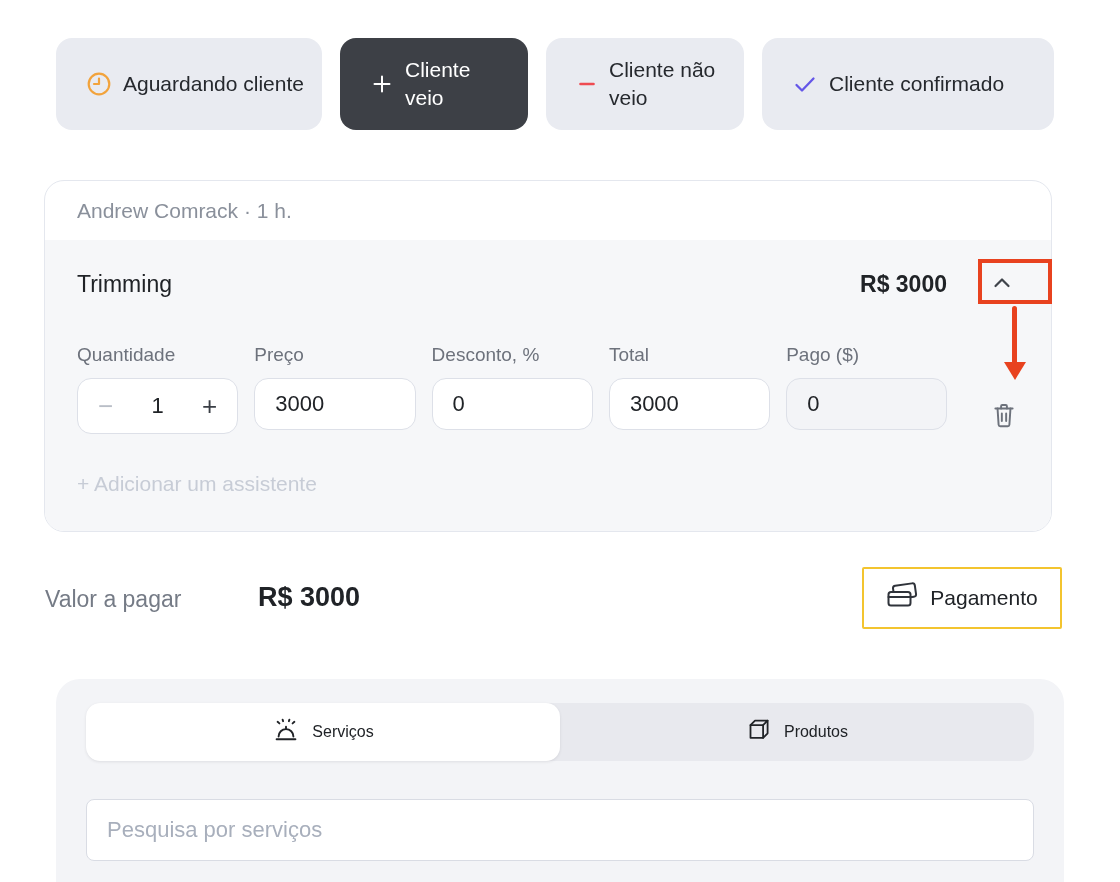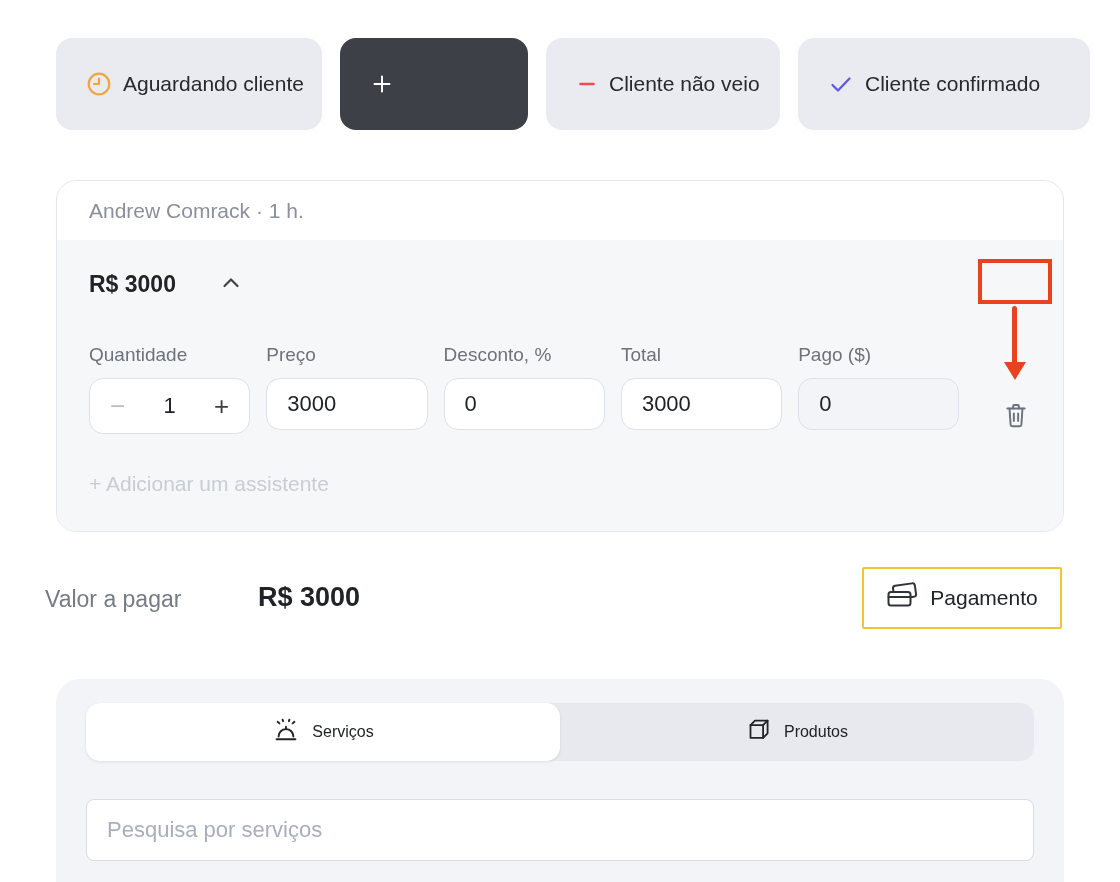--- a/index.html
+++ b/index.html
@@ -14,27 +14,27 @@
   .status-row { position:absolute; left:56px; top:38px; display:flex; gap:18px; }
   .chip {
     height:92px; border-radius:16px; background:#e9ebf1;
     display:flex; align-items:center; gap:11px;
     padding:0 18px 0 30px; font-size:21px; line-height:1.32; color:#26292e;
     cursor:pointer;
   }
   .chip .chip-icon { flex:0 0 auto; display:flex; }
   .chip.w1 { width:266px; }
   .chip.w2 { width:188px; }
-  .chip.w3 { width:234px; }
+  .chip.w3 { width:198px; }
   .chip.w4 { width:292px; }
   .chip.selected { background:#3d4046; color:#ffffff; }
 
   
   .card {
-    position:absolute; left:56px; top:180px; width:1008px; height:352px;
+    position:absolute; left:44px; top:180px; width:1008px; height:352px;
     background:#ffffff; border:1px solid #e4e7ee; border-radius:20px;
   }
   .card-header {
     height:59px; display:flex; align-items:center; padding:0 32px;
     color:#8a909b; font-size:21px;
   }
   .card-body {
     background:#f6f7f9; height:291px; border-radius:0 0 19px 19px;
     padding:0 32px; position:relative;
   }
@@ -133,20 +133,21 @@
       </svg>
     </span>
     <span>Aguardando cliente</span>
   </div>
   <div class="chip w2 selected">
     <span class="chip-icon">
       <svg width="24" height="24" viewBox="0 0 24 24" fill="none" stroke="#ffffff" stroke-width="2" stroke-linecap="round">
         <path d="M12 4.5v15M4.5 12h15"></path>
       </svg>
     </span>
+    <span>Cliente veio</span>
   </div>
   <div class="chip w3">
     <span class="chip-icon">
       <svg width="22" height="22" viewBox="0 0 22 22" fill="none" stroke="#ef4b52" stroke-width="2.6" stroke-linecap="round">
         <path d="M4.5 11h13"></path>
       </svg>
     </span>
     <span>Cliente não veio</span>
   </div>
   <div class="chip w4">
@@ -157,20 +158,21 @@
     </span>
     <span>Cliente confirmado</span>
   </div>
 </div>
 
 <div class="card">
   <div class="card-header">Andrew Comrack · 1 h.</div>
   <div class="card-body">
 
     <div class="service-row">
+      <span class="service-name">Trimming</span>
       <span class="service-price">R$ 3000</span>
       <button class="collapse-btn">
         <span>
           <svg width="28" height="28" viewBox="0 0 28 28" fill="none" stroke="#3f444b" stroke-width="2.2" stroke-linecap="round" stroke-linejoin="round">
             <path d="M7.5 17l6.5-6.5L20.5 17"></path>
           </svg>
         </span>
       </button>
     </div>
 

